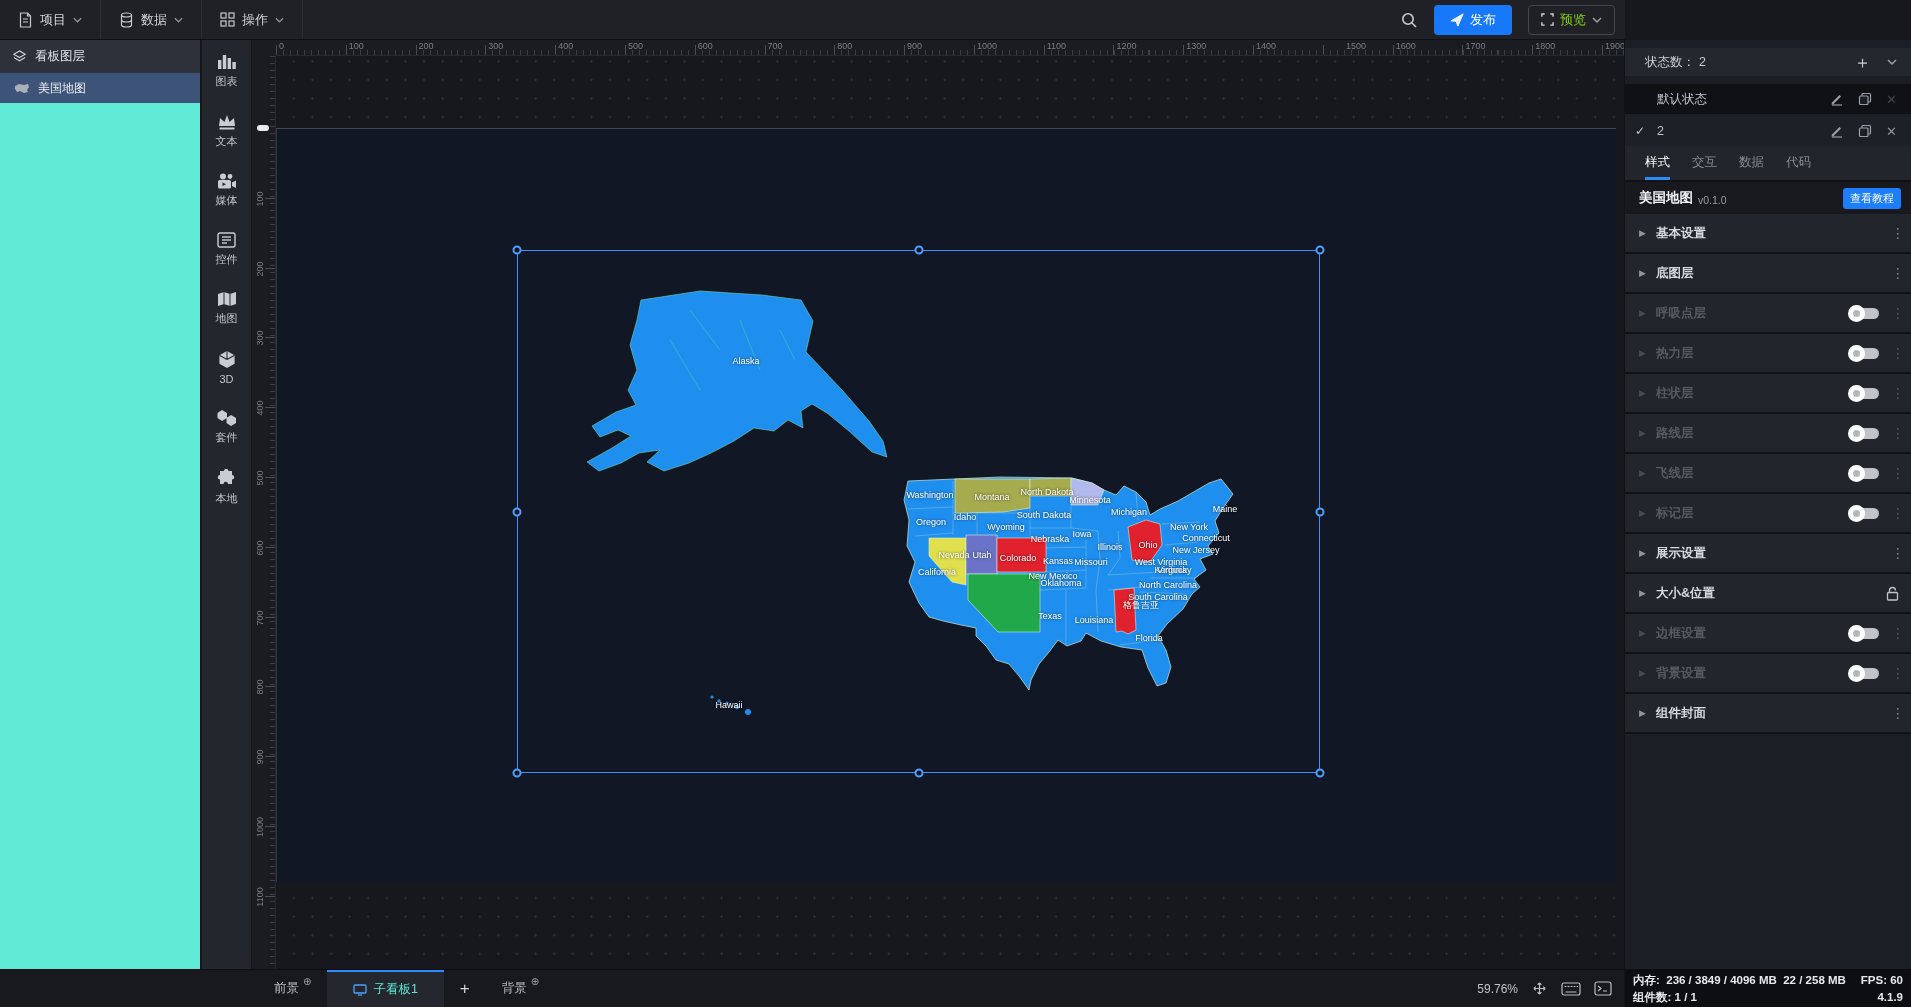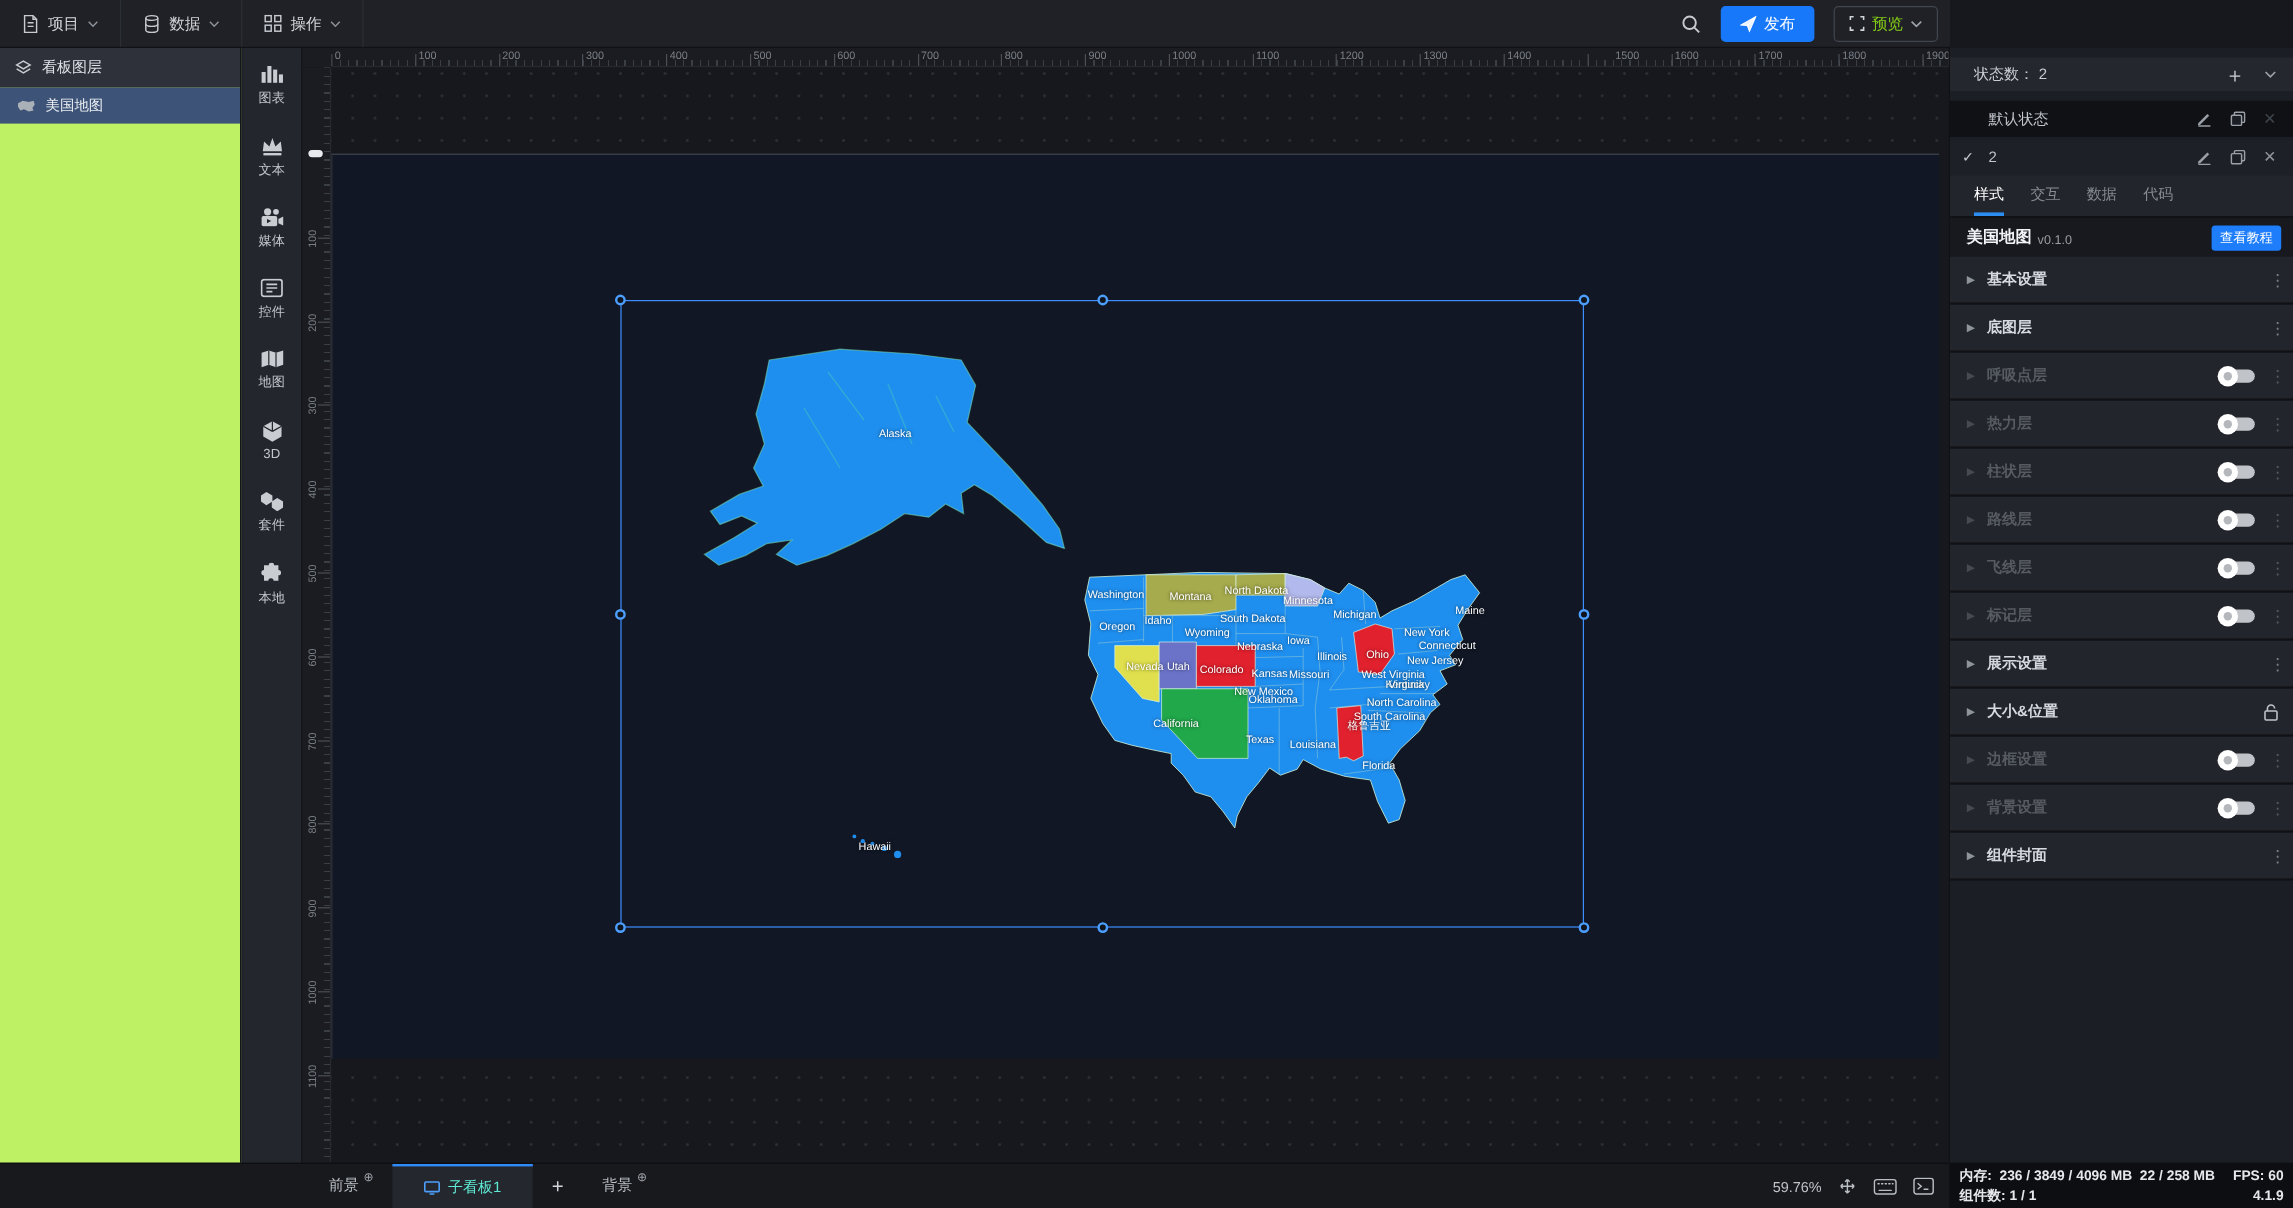--- a/index.html
+++ b/index.html
@@ -15,21 +15,21 @@
     border-right:1px solid #2b2e34; cursor:pointer; color:#d2d5db; font-size:13px; }
   .menu-item svg { flex:none; }
   #topbar-right { margin-left:auto; display:flex; align-items:center; gap:16px; padding-right:10px; }
   .btn-publish { display:flex; align-items:center; gap:6px; background:#1779fa; color:#fff;
     font-size:13px; padding:6px 16px; border-radius:4px; cursor:pointer; }
   .btn-preview { display:flex; align-items:center; gap:6px; background:transparent; color:#84cc16;
     border:1px solid #41464f; font-size:13px; padding:5px 12px; border-radius:4px; cursor:pointer; }
 
   
   #layers-panel { position:absolute; left:0; top:40px; width:201px; bottom:38px;
-    background:#bef264; border-right:1px solid #131519; z-index:10; }
+    background:#5eead4; border-right:1px solid #131519; z-index:10; }
   #layers-header { height:33px; background:#2e313a; display:flex; align-items:center; gap:8px;
     padding:0 12px; font-size:12.5px; color:#dfe2e8; }
   .layer-item { height:30px; display:flex; align-items:center; gap:8px; padding:0 14px;
     font-size:12px; color:#eceff3; cursor:pointer; }
   .layer-item.selected { background:#3d5377; }
 
   
   #toolbox { position:absolute; left:202px; top:40px; width:50px; bottom:38px;
     background:#23262d; border-right:1px solid #131519; display:flex; flex-direction:column;
     align-items:center; padding-top:12px; z-index:10; }
@@ -328,21 +328,21 @@
       <span class="state-label" style="left: 730px; top: 515px;">Utah</span>
       <span class="state-label" style="left: 766px; top: 518px;">Colorado</span>
       <span class="state-label" style="left: 858px; top: 507px;">Illinois</span>
       <span class="state-label" style="left: 896px; top: 505px;">Ohio</span>
       <span class="state-label" style="left: 944px; top: 510px;">New Jersey</span>
       <span class="state-label" style="left: 806px; top: 521px;">Kansas</span>
       <span class="state-label" style="left: 839px; top: 522px;">Missouri</span>
       <span class="state-label" style="left: 909px; top: 522px;">West Virginia</span>
       <span class="state-label" style="left: 884px; top: 530px; margin-left: 37px;">Kentucky</span>
       <span class="state-label" style="left: 920px; top: 530px;">Virginia</span>
-      <span class="state-label" style="left: 685px; top: 563px; margin-left: 43px;">California</span>
+      <span class="state-label" style="left: 685px; top: 532px;">California</span>
       <span class="state-label" style="left: 809px; top: 543px;">Oklahoma</span>
       <span class="state-label" style="left: 755px; top: 536px; margin-left: 46px;">New Mexico</span>
       <span class="state-label" style="left: 916px; top: 545px;">North Carolina</span>
       <span class="state-label" style="left: 906px; top: 557px;">South Carolina</span>
       <span class="state-label" style="left: 889px; top: 565px;">格鲁吉亚</span>
       <span class="state-label" style="left: 798px; top: 576px;">Texas</span>
       <span class="state-label" style="left: 842px; top: 580px;">Louisiana</span>
       <span class="state-label" style="left: 897px; top: 598px;">Florida</span>
       <span class="state-label" style="left: 477px; top: 665px;">Hawaii</span>
     </div>

